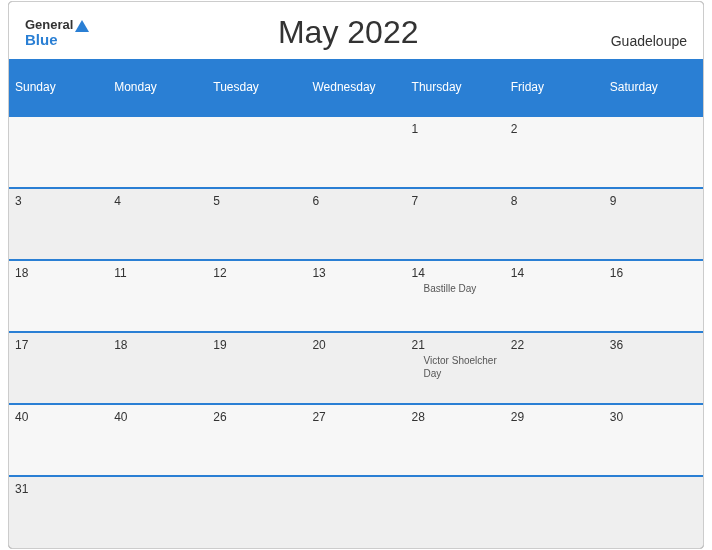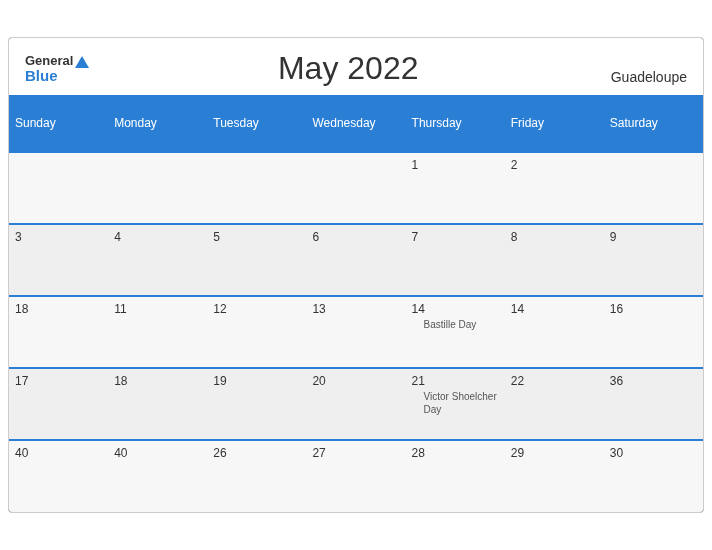--- a/index.html
+++ b/index.html
@@ -242,15 +242,26 @@
           <td>
             <span class="day-number">28</span>
           </td>
           <td>
             <span class="day-number">29</span>
           </td>
           <td>
             <span class="day-number">30</span>
           </td>
         </tr>
+        <tr class="last-row">
+          <td>
+            <span class="day-number">31</span>
+          </td>
+          <td class="empty-cell"></td>
+          <td class="empty-cell"></td>
+          <td class="empty-cell"></td>
+          <td class="empty-cell"></td>
+          <td class="empty-cell"></td>
+          <td class="empty-cell"></td>
+        </tr>
       </tbody>
   </table>
 </div>
 
 </body></html>

